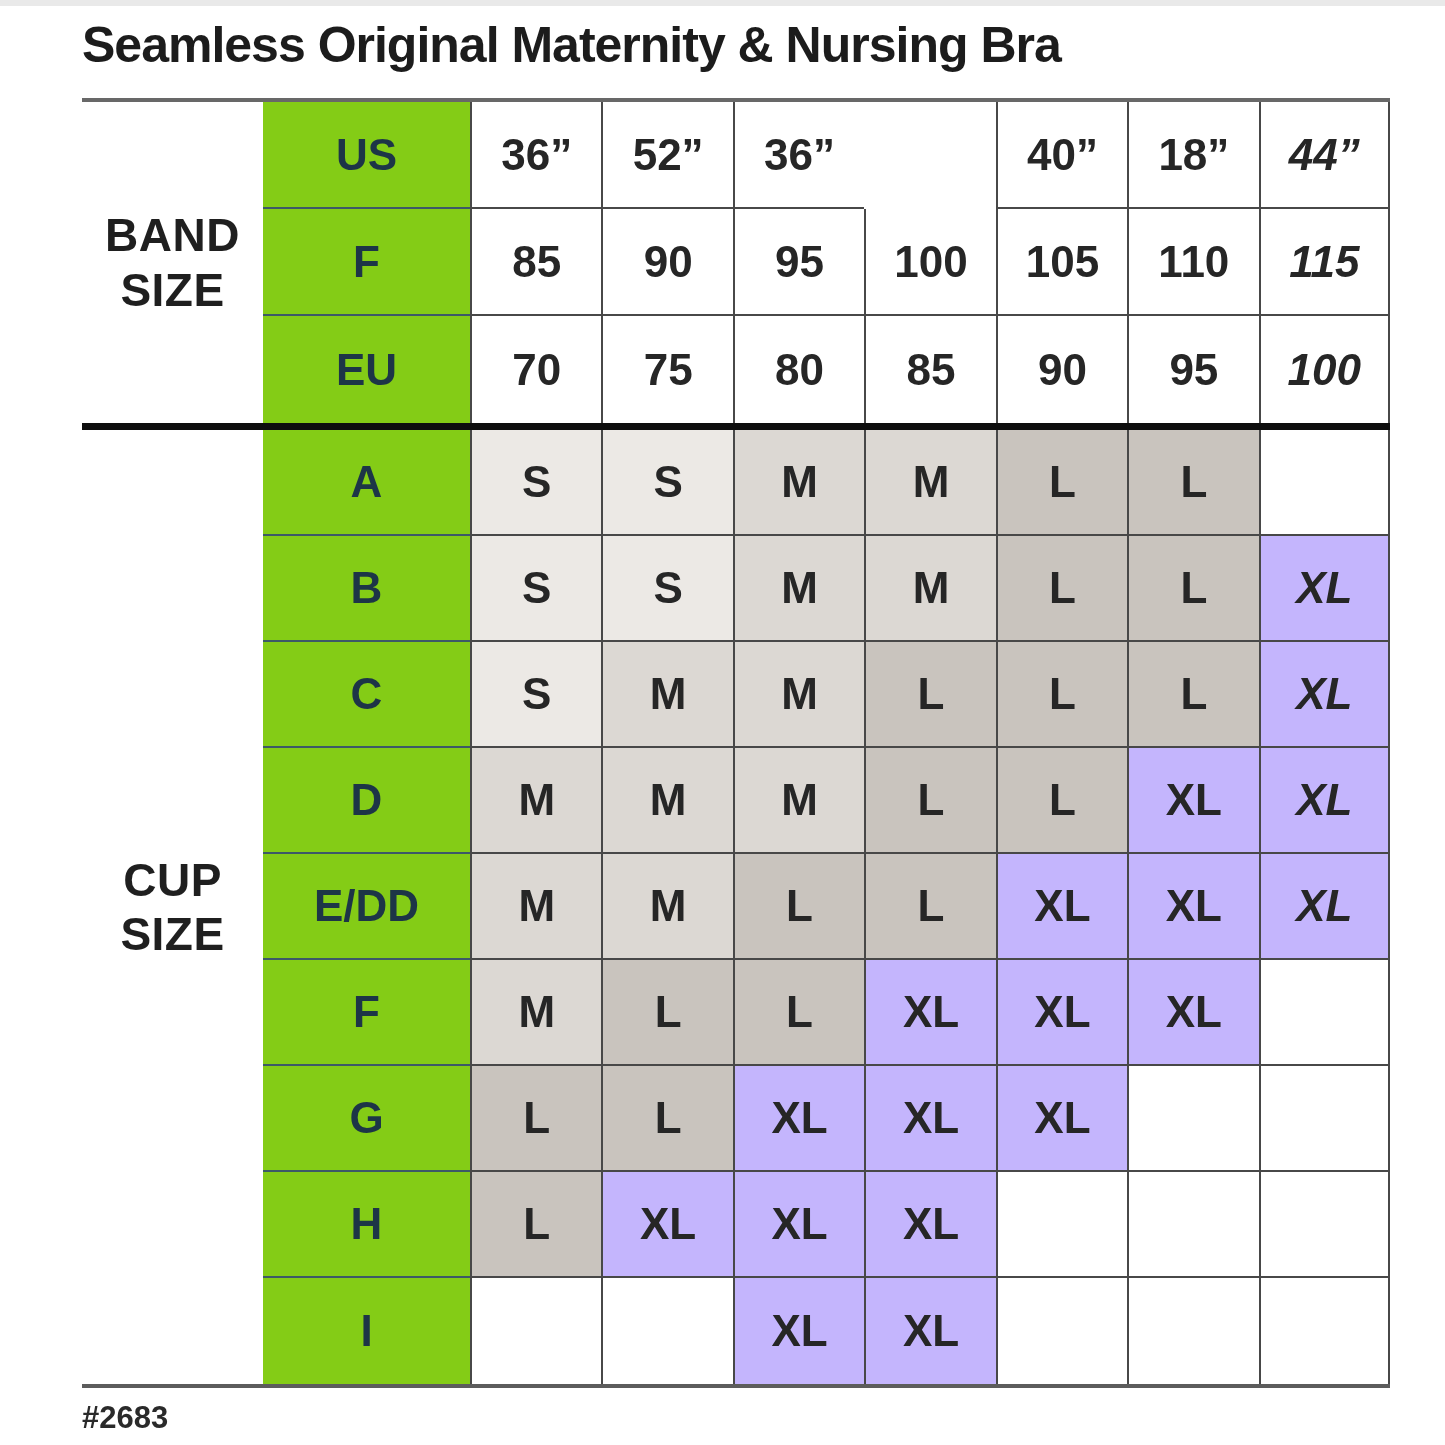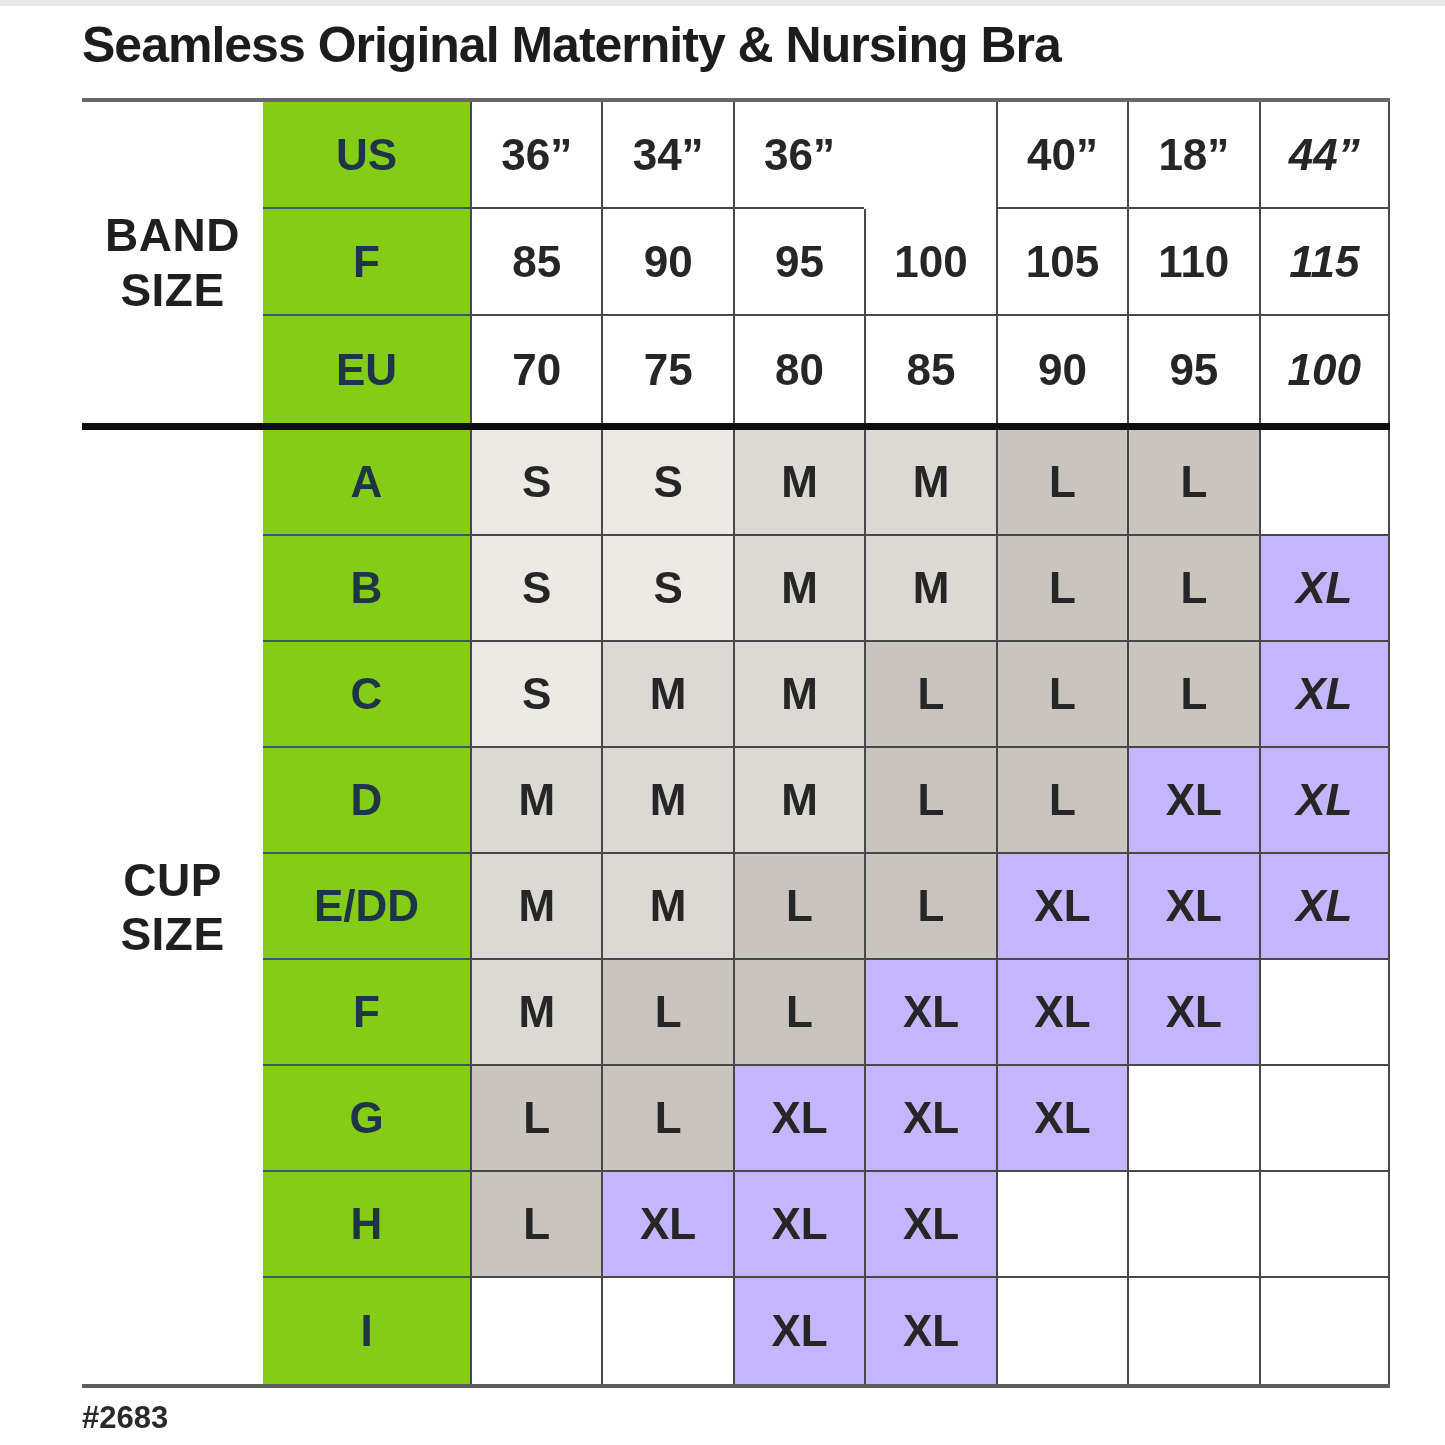--- a/index.html
+++ b/index.html
@@ -109,21 +109,21 @@
 
     <div class="glabel cup">
       <span>CUP</span>
       <span>SIZE</span>
     </div>
 
     <div class="sep"></div>
 
   <div class="bcell" style="grid-row-start: 1; grid-column-start: 2;">US</div>
       <div class="dcell cband" style="grid-row-start: 1; grid-column-start: 3;">36”</div>
-      <div class="dcell cband" style="grid-row-start: 1; grid-column-start: 4;">34”</div>
+      <div class="dcell cband" style="grid-row-start: 1; grid-column-start: 4;">52”</div>
       <div class="dcell cband" style="grid-row-start: 1; grid-column-start: 5; text-align: right;">36”</div>
       <div class="dcell cband" style="grid-row-start: 1; grid-column-start: 7;">40”</div>
       <div class="dcell cband" style="grid-row-start: 1; grid-column-start: 8;">18”</div>
       <div class="dcell cband br" style="grid-row-start: 1; grid-column-start: 9;">44”</div>
       <div class="bcell" style="grid-row-start: 2; grid-column-start: 2;">F</div>
       <div class="dcell cband" style="grid-row-start: 2; grid-column-start: 3;">85</div>
       <div class="dcell cband" style="grid-row-start: 2; grid-column-start: 4;">90</div>
       <div class="dcell cband" style="grid-row-start: 2; grid-column-start: 5;">95</div>
       <div class="dcell cband" style="grid-row-start: 2; grid-column-start: 6;">100</div>
       <div class="dcell cband" style="grid-row-start: 2; grid-column-start: 7;">105</div>

